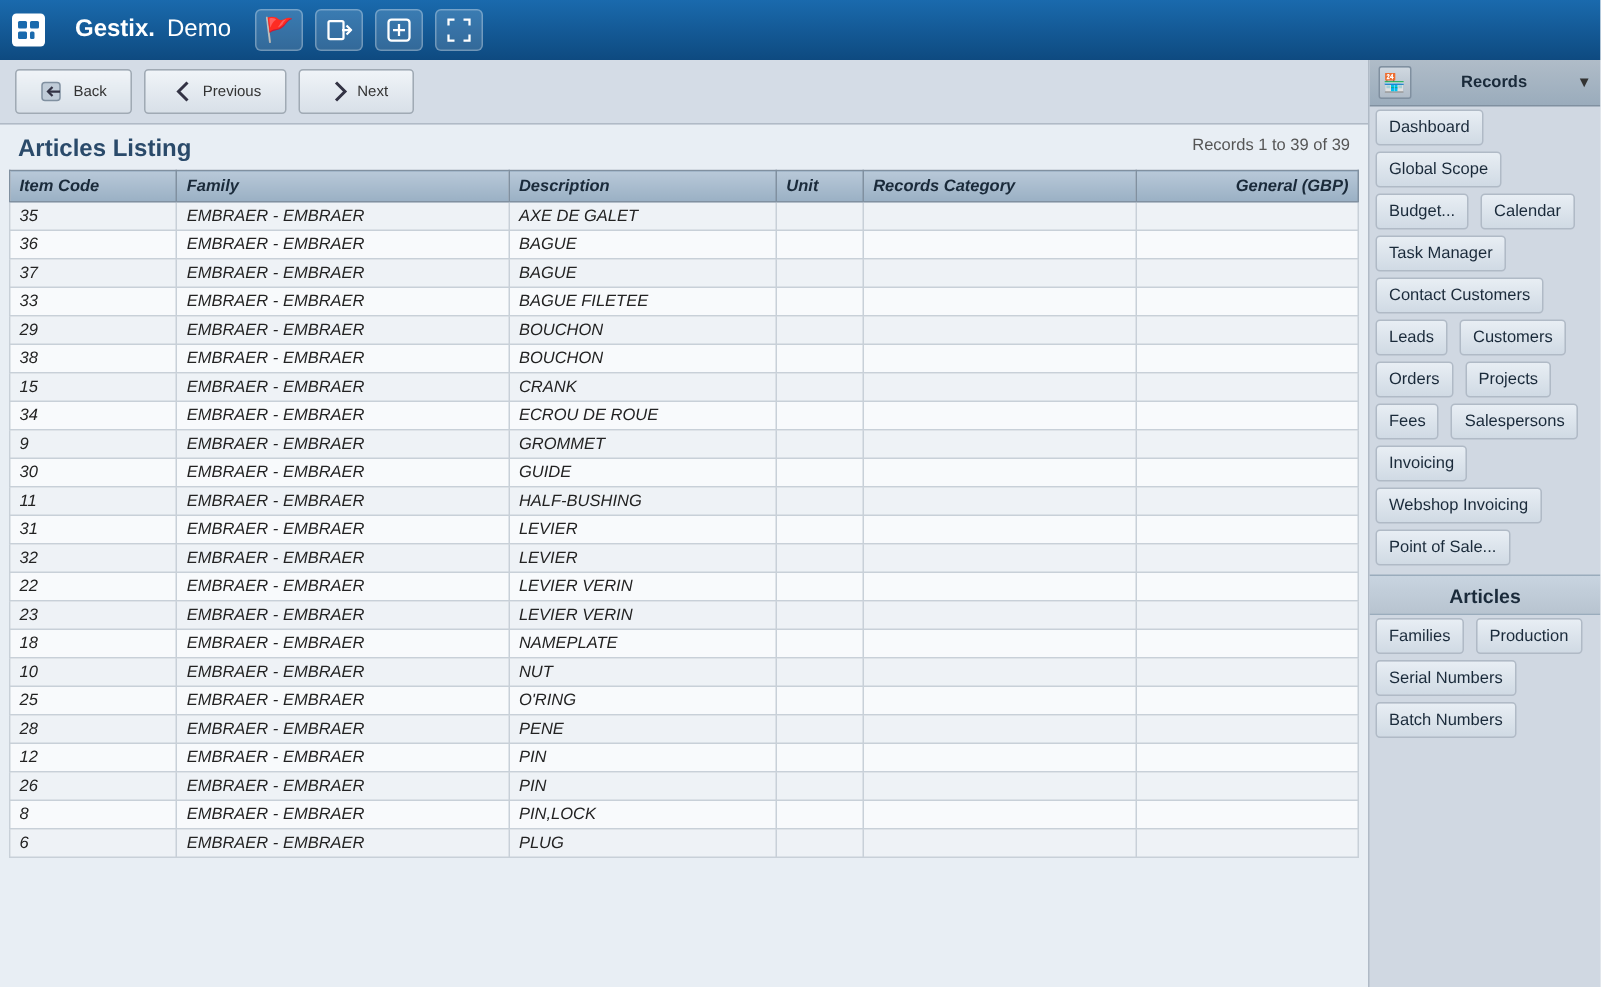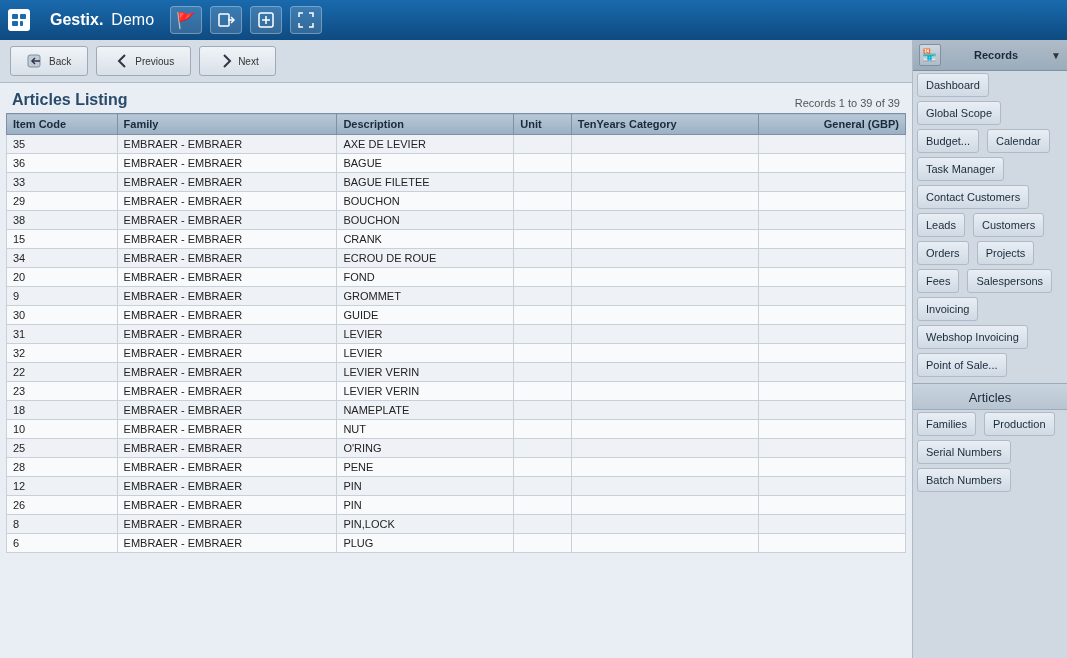--- a/index.html
+++ b/index.html
@@ -78,40 +78,41 @@
       display: flex; align-items: center; gap: 2px;
       font-size: 10px; color: #333;
       min-width: 40px;
     }
     .toolbar-btn svg { width: 20px; height: 20px; }
 
     
     #page-header {
       padding: 8px 12px 4px;
       display: flex;
-      align-items: flex-end;
+      align-items: flex-start;
       justify-content: space-between;
     }
     #page-header h1 {
       font-size: 16px; color: #2a4a6a; font-weight: bold;
     }
     #page-header .records-info {
       font-size: 11px; color: #555;
     }
 
     
     #table-container {
       flex: 1;
       overflow-y: auto;
       margin: 0 6px 6px;
     }
     table {
       width: 100%;
       border-collapse: collapse;
       background: #fff;
+      font-style: italic;
     }
     thead tr th {
       background: linear-gradient(to bottom, #b8c8d8, #9ab0c4);
       border: 1px solid #8090a0;
       padding: 4px 6px;
       text-align: left;
       font-size: 11px;
       color: #1a2a3a;
       font-weight: bold;
       white-space: nowrap;
@@ -164,21 +165,21 @@
       margin: 2px 4px;
       padding: 5px 8px;
       font-size: 11px;
       color: #1a2a3a;
       cursor: pointer;
       text-align: left;
     }
     .sidebar-section-title {
       text-align: center;
       font-size: 13px;
-      font-weight: normal;
+      font-weight: bold;
       color: #1a2a3a;
       padding: 6px 4px 4px;
       background: linear-gradient(to bottom, #c8d4e0, #b8c4d0);
       border-top: 1px solid #9aacbc;
       border-bottom: 1px solid #9aacbc;
       margin-top: 4px;
     }
 
     
     #table-container::-webkit-scrollbar { width: 8px; }
@@ -263,42 +264,50 @@
     </div>
 
     <div id="table-container">
       <table>
         <thead>
           <tr>
             <th>Item Code</th>
             <th>Family</th>
             <th>Description</th>
             <th>Unit</th>
-            <th>TenYears Category</th>
+            <th>Records Category</th>
             <th style="text-align:right;">General (GBP)</th>
           </tr>
         </thead>
         <tbody id="table-body">
         <tr>
     <td>35</td>
     <td>EMBRAER - EMBRAER</td>
-    <td>AXE DE LEVIER</td>
+    <td>AXE DE GALET</td>
     <td></td>
     <td></td>
     <td style="text-align:right;"></td>
   </tr>
             <tr>
     <td>36</td>
     <td>EMBRAER - EMBRAER</td>
     <td>BAGUE</td>
     <td></td>
     <td></td>
     <td style="text-align:right;"></td>
   </tr>
             <tr>
+    <td>37</td>
+    <td>EMBRAER - EMBRAER</td>
+    <td>BAGUE</td>
+    <td></td>
+    <td></td>
+    <td style="text-align:right;"></td>
+  </tr>
+            <tr>
     <td>33</td>
     <td>EMBRAER - EMBRAER</td>
     <td>BAGUE FILETEE</td>
     <td></td>
     <td></td>
     <td style="text-align:right;"></td>
   </tr>
             <tr>
     <td>29</td>
     <td>EMBRAER - EMBRAER</td>
@@ -325,39 +334,39 @@
   </tr>
             <tr>
     <td>34</td>
     <td>EMBRAER - EMBRAER</td>
     <td>ECROU DE ROUE</td>
     <td></td>
     <td></td>
     <td style="text-align:right;"></td>
   </tr>
             <tr>
-    <td>20</td>
-    <td>EMBRAER - EMBRAER</td>
-    <td>FOND</td>
-    <td></td>
-    <td></td>
-    <td style="text-align:right;"></td>
-  </tr>
-            <tr>
     <td>9</td>
     <td>EMBRAER - EMBRAER</td>
     <td>GROMMET</td>
     <td></td>
     <td></td>
     <td style="text-align:right;"></td>
   </tr>
             <tr>
     <td>30</td>
     <td>EMBRAER - EMBRAER</td>
     <td>GUIDE</td>
+    <td></td>
+    <td></td>
+    <td style="text-align:right;"></td>
+  </tr>
+            <tr>
+    <td>11</td>
+    <td>EMBRAER - EMBRAER</td>
+    <td>HALF-BUSHING</td>
     <td></td>
     <td></td>
     <td style="text-align:right;"></td>
   </tr>
             <tr>
     <td>31</td>
     <td>EMBRAER - EMBRAER</td>
     <td>LEVIER</td>
     <td></td>
     <td></td>

